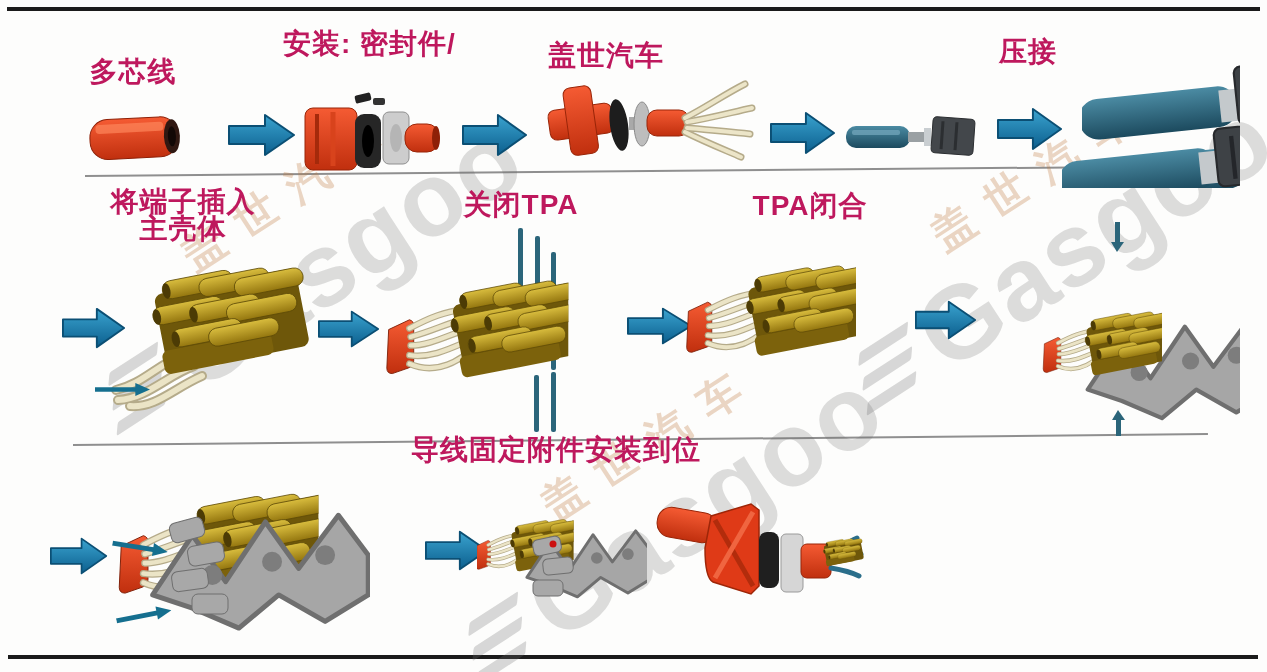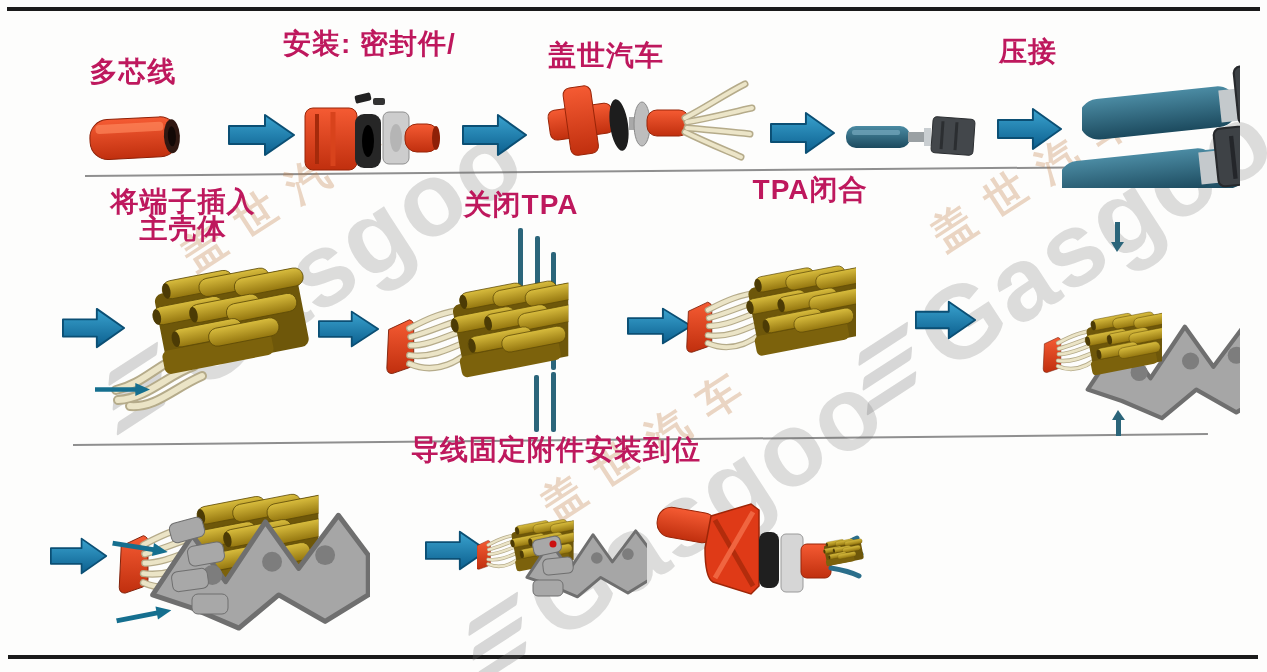--- a/index.html
+++ b/index.html
@@ -304,21 +304,21 @@
       <rect x="149" y="153" width="5" height="57" rx="2"></rect>
       <rect x="166" y="150" width="5" height="60" rx="2"></rect>
     </g>
     <use href="#sym-assembly" transform="translate(0,30) scale(0.78)"></use>
   </svg>
 
   <svg class="arrow" style="left:627px;top:306px;" width="66" height="40">
       <use href="#sym-arrow"></use>
     </svg>
 
-  <div class="step-label center" style="left:810px;top:176px;">
+  <div class="step-label center" style="left:810px;top:192px;">
     <div>TPA闭合</div>
   </div>
 
   <svg class="ill" style="left:685px;top:262px;" width="228" height="145" viewBox="0 0 228 145">
     <use href="#sym-assembly" transform="scale(0.75)"></use>
   </svg>
 
   <svg class="arrow" style="left:915px;top:299px;" width="62" height="42">
       <use href="#sym-arrow"></use>
     </svg>

